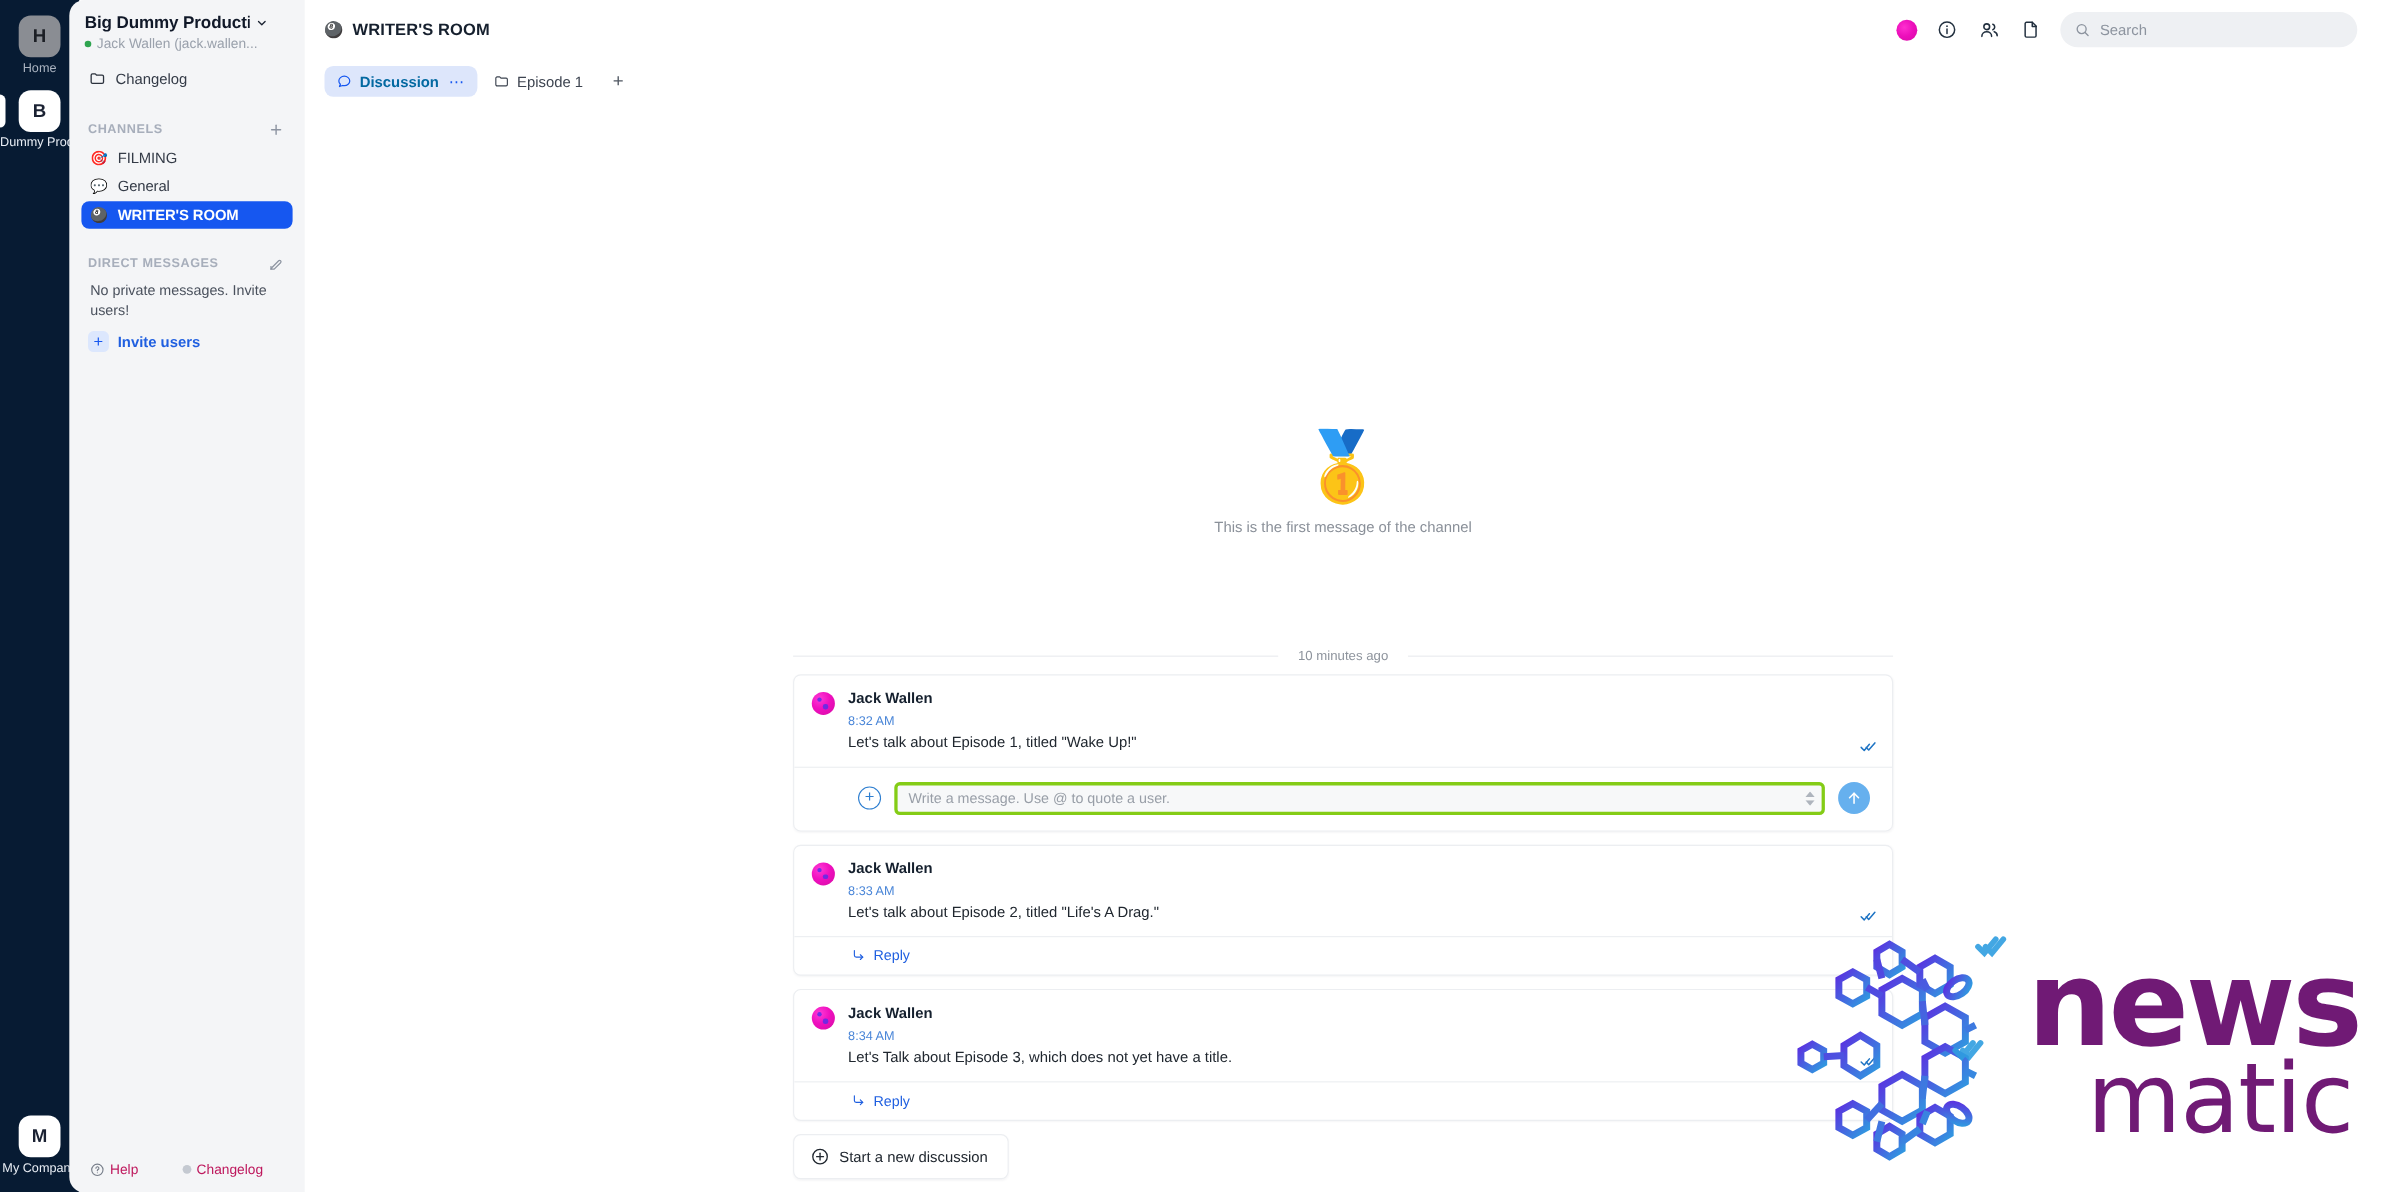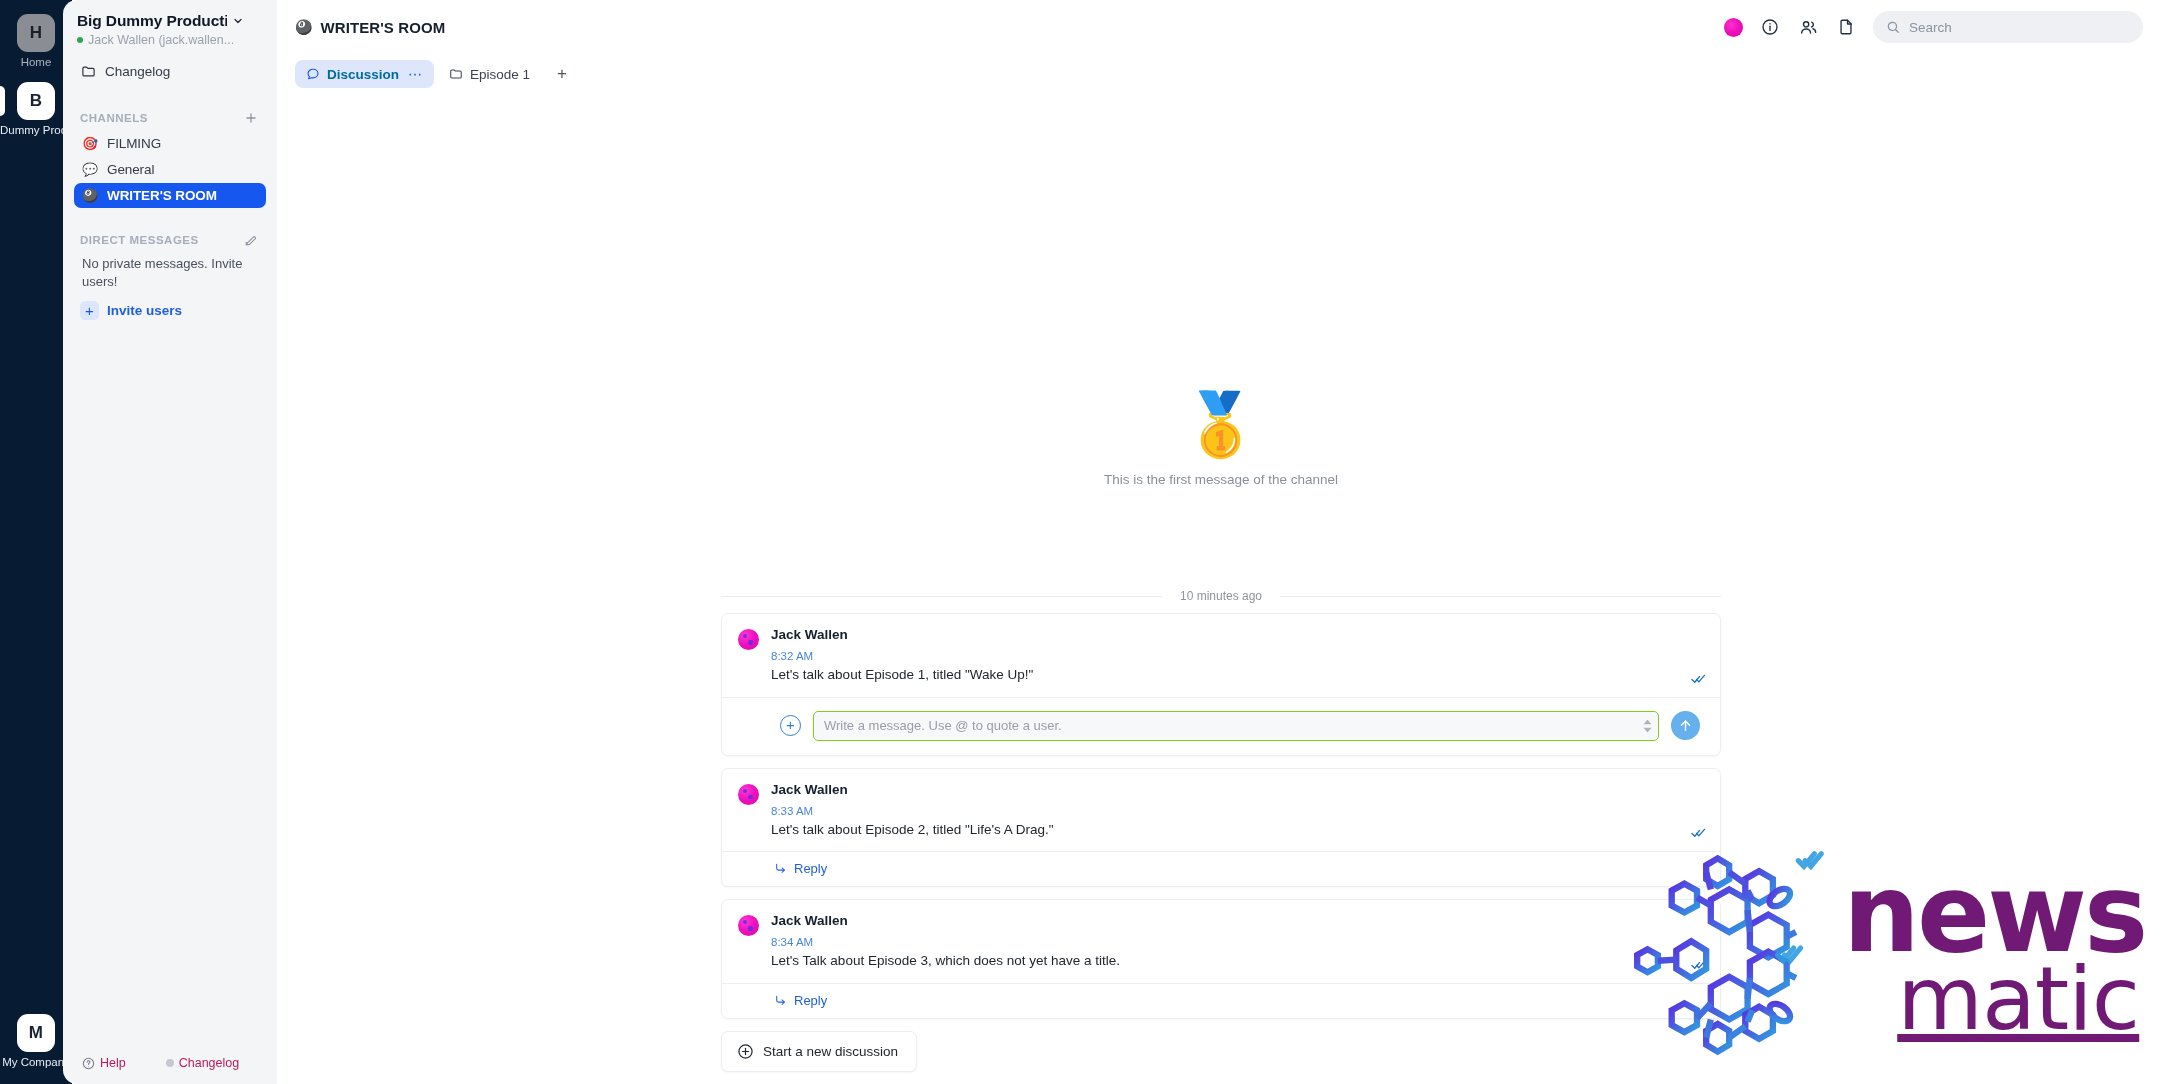--- a/index.html
+++ b/index.html
@@ -218,21 +218,21 @@
     padding: 13px 20px 14px 58px;
   }
   .plus-circle {
     width: 21px; height: 21px; flex: 0 0 21px; border-radius: 50%;
     border: 1.4px solid #2f7fd0; color: #2f7fd0;
     display: flex; align-items: center; justify-content: center;
     font-size: 15px; line-height: 0; cursor: pointer; padding-bottom: 1px;
   }
   .composer-input {
     flex: 1 1 auto; height: 30px; background: #f7f8f9;
-    border: 1px solid #84cc16; border-radius: 5px;
+    border: 3px solid #84cc16; border-radius: 5px;
     display: flex; align-items: center; padding: 0 10px; cursor: text;
     position: relative;
   }
   .composer-ph { font-size: 13px; color: #989ea7; }
   .spin {
     position: absolute; right: 6px; top: 50%; transform: translateY(-50%);
     display: flex; flex-direction: column; gap: 3px; color: #aeb4bd;
   }
   .send-btn {
     width: 29px; height: 29px; flex: 0 0 29px; border-radius: 50%;
@@ -262,21 +262,21 @@
     width: 560px; height: 250px;
     pointer-events: none; z-index: 6;
     display: flex; align-items: center;
   }
   .wm-text {
     position: absolute; left: 238px; top: 38px;
     font-family: "DejaVu Sans", sans-serif;
     color: #701a75; line-height: .86;
   }
   .wm-news { font-size: 108px; font-weight: 700; letter-spacing: -3px; display: block; }
-  .wm-matic { font-size: 88px; font-weight: 500; letter-spacing: -1px; display: block; text-align: right; padding-right: 6px; text-decoration: underline; }
+  .wm-matic { font-size: 88px; font-weight: 500; letter-spacing: -1px; display: block; text-align: right; padding-right: 6px; }
 </style>
 </head>
 <body>
 
 <div class="app">
 
   <div class="rail">
     <div class="rail-item">
       <div class="rail-tile home">H</div>
       <div class="rail-label">Home</div>

